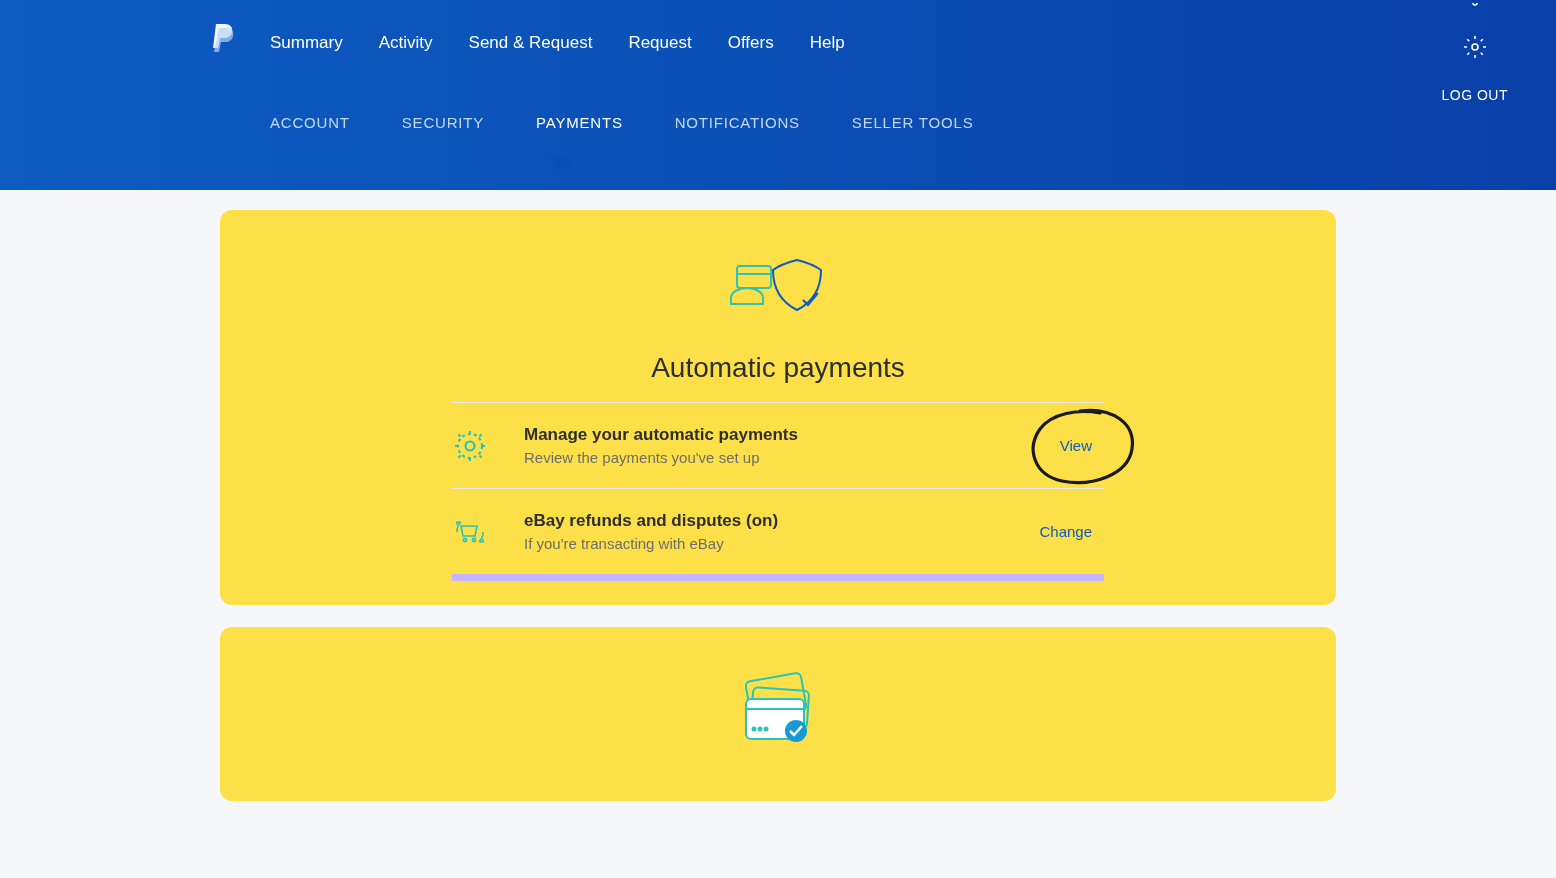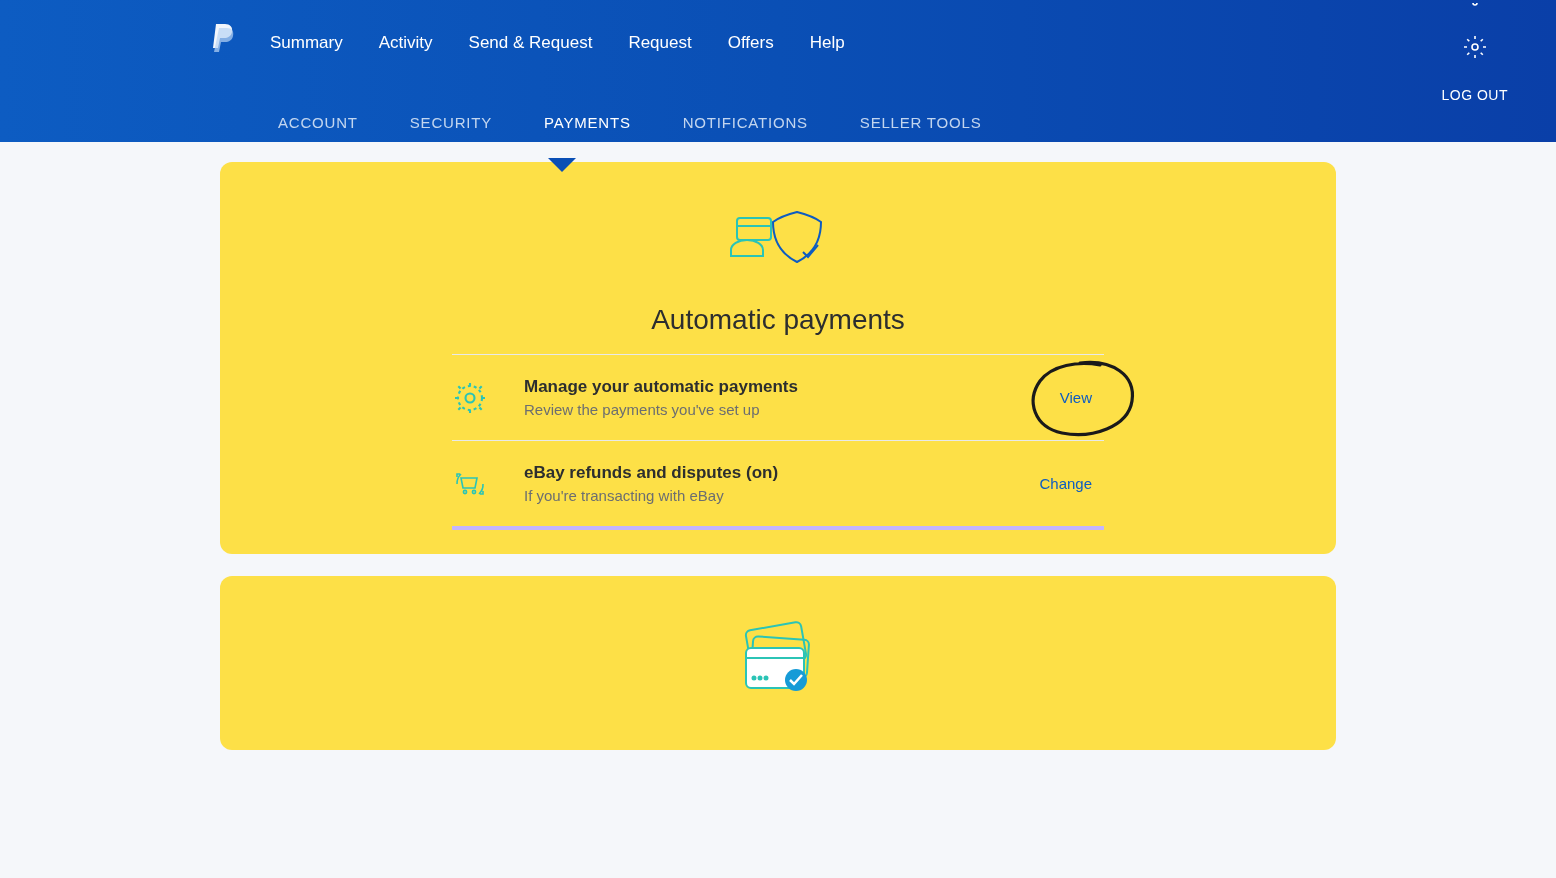--- a/index.html
+++ b/index.html
@@ -4,21 +4,21 @@
 <style>
   * { box-sizing: border-box; margin: 0; padding: 0; }
   body {
     font-family: -apple-system, BlinkMacSystemFont, "Segoe UI", Helvetica, Arial, sans-serif;
     background: #f5f7fa;
     color: #2c2e2f;
     width: 1556px;
   }
   .header {
     background: linear-gradient(90deg, #0d5cc2 0%, #0a4fb5 50%, #0a3fa8 100%);
-    height: 142px;
+    height: 190px;
     position: relative;
   }
   .top-nav {
     display: flex;
     align-items: center;
     height: 86px;
     padding: 0 48px 0 208px;
   }
   .logo {
     position: absolute;
@@ -57,21 +57,20 @@
     font-weight: 500;
     cursor: pointer;
   }
   .sub-nav {
     display: flex;
     gap: 52px;
     padding-left: 270px;
     height: 72px;
     align-items: center;
     position: relative;
-    margin-left: 8px;
   }
   .sub-nav a {
     color: #e3edf9;
     text-decoration: none;
     font-size: 15px;
     letter-spacing: 0.8px;
     font-weight: 500;
     cursor: pointer;
     opacity: 0.85;
   }
@@ -241,21 +240,21 @@
           <div class="row-sub">Review the payments you've set up</div>
         </div>
         <div class="row-action">
           <span>View</span>
           <svg class="circle-annot" width="120" height="88" viewBox="0 0 120 88">
             <path d="M58 6 C 90 2, 114 18, 110 44 C 106 70, 70 82, 40 76 C 12 70, 4 44, 18 24 C 30 8, 56 4, 78 8" fill="none" stroke="#1a1a1a" stroke-width="3.2" stroke-linecap="round"></path>
           </svg>
         </div>
       </div>
 
-      <div class="list-row" style="border-bottom:4px solid #c4b5fd;">
+      <div class="list-row" style="border-bottom:7px solid #c4b5fd;">
         <div class="row-icon">
           <svg width="36" height="36" viewBox="0 0 36 36" fill="none" stroke="#2bc4b6" stroke-width="1.6">
             <path d="M9 12 h16 l-2 10 h-12 z"></path>
             <circle cx="13" cy="26" r="1.6"></circle>
             <circle cx="22" cy="26" r="1.6"></circle>
             <path d="M5 18 a13 13 0 0 1 4 -10 m-4 3 l0 -3 l3 0"></path>
             <path d="M31 18 a13 13 0 0 1 -4 10 m4 -3 l0 3 l-3 0"></path>
           </svg>
         </div>
         <div class="row-body">

